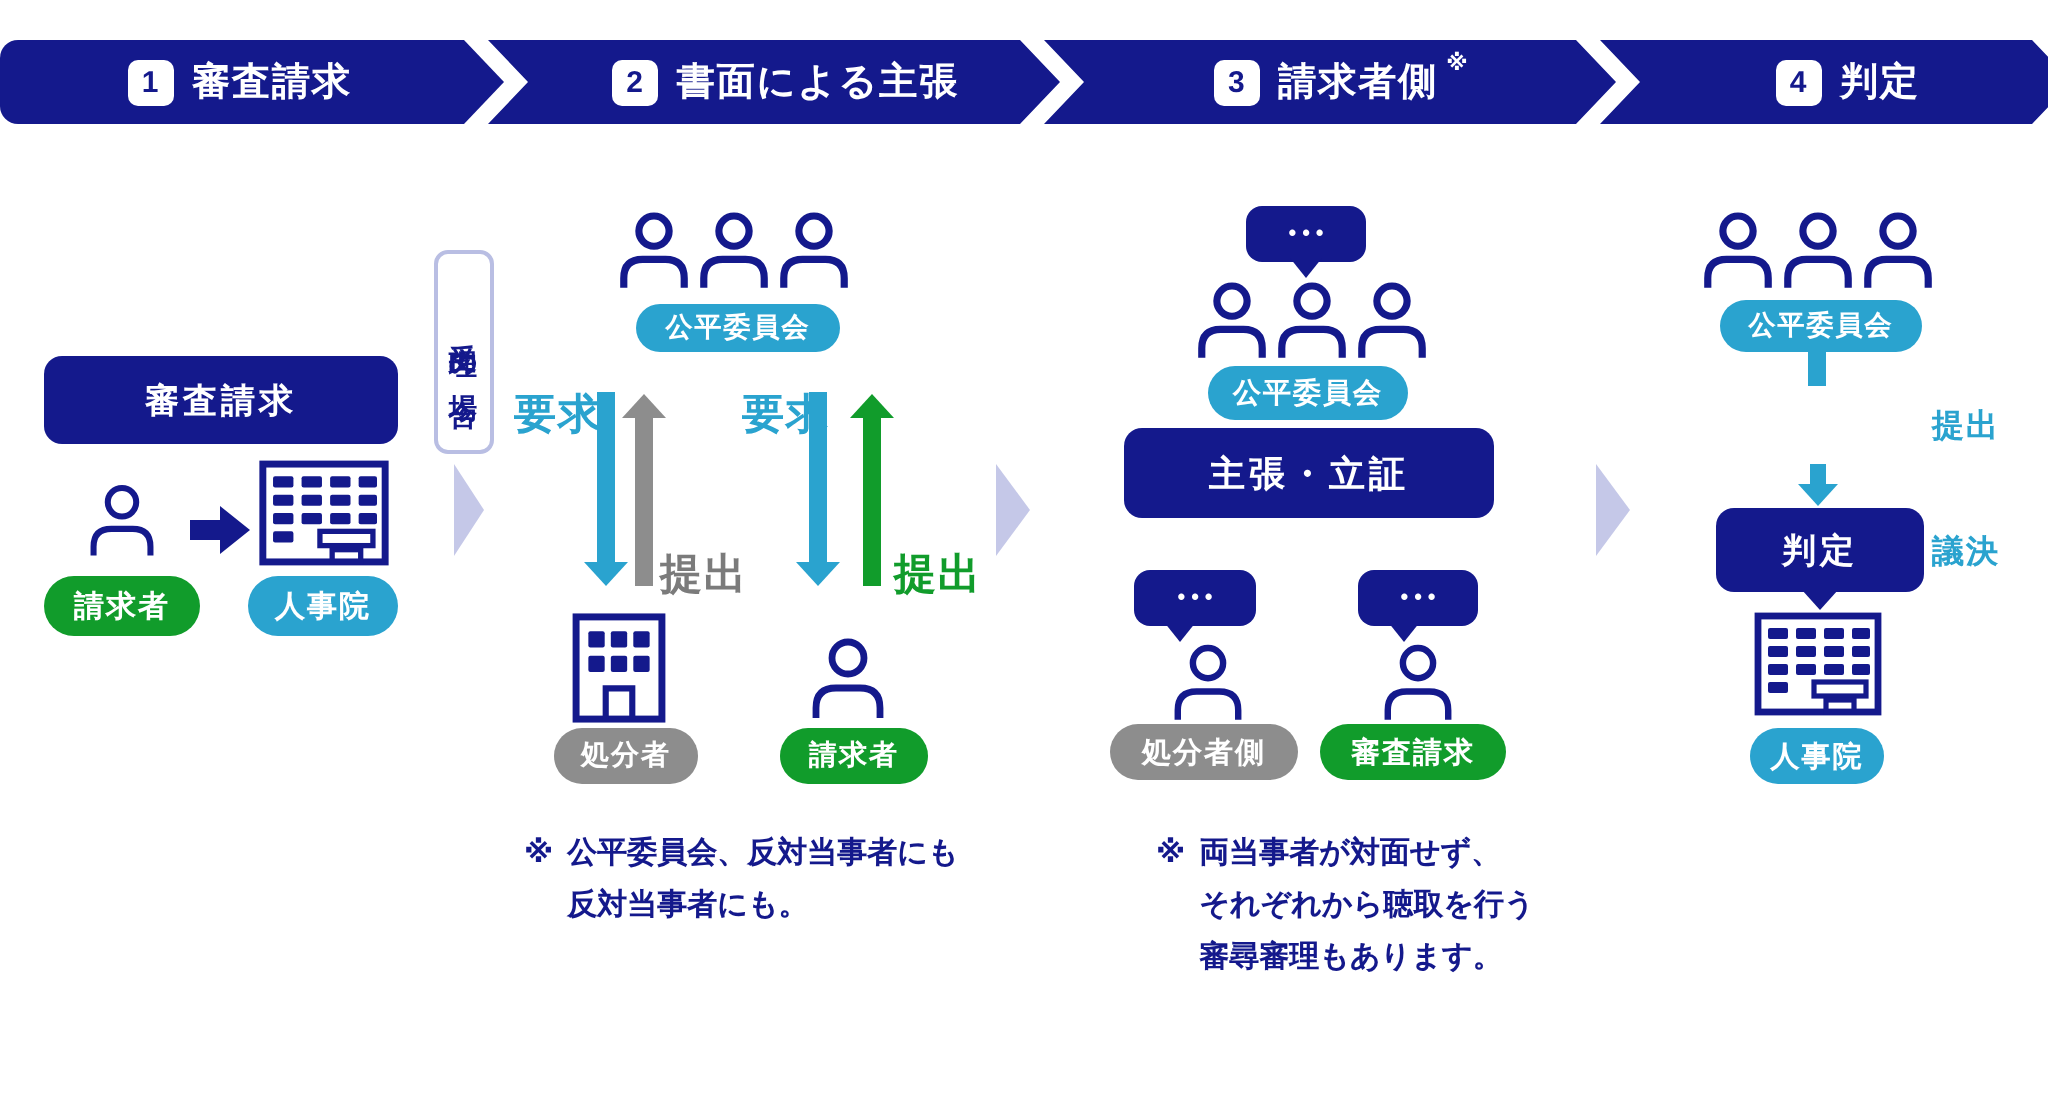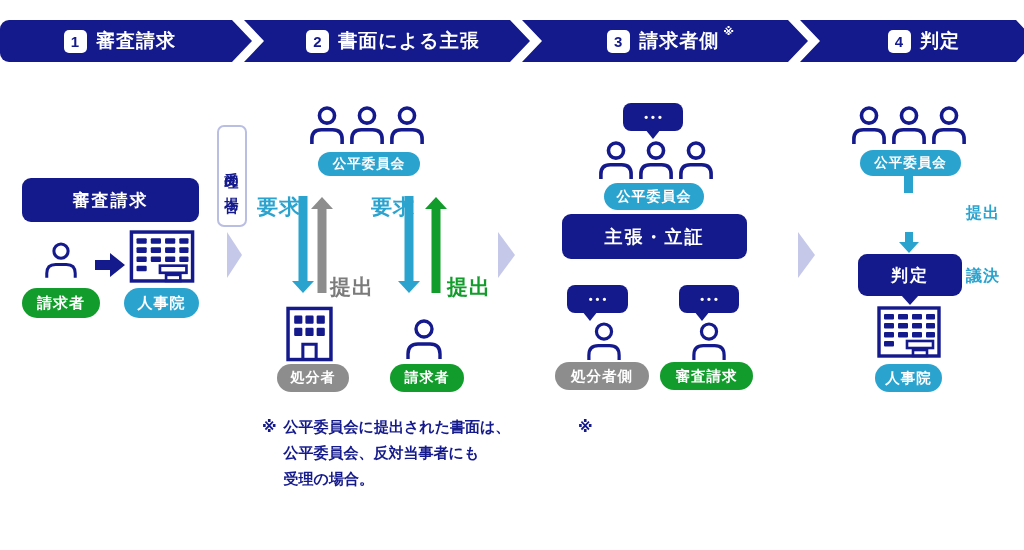--- a/index.html
+++ b/index.html
@@ -172,23 +172,22 @@
 
   <svg class="person" style="position:absolute;left:406px;top:318px;" width="36" height="42" viewBox="0 0 36 40">
     <circle cx="18" cy="10" r="8" fill="none" stroke="#14198c" stroke-width="3.4"></circle>
     <path d="M2 40 V35 Q2 25 12 25 H24 Q34 25 34 35 V40" fill="none" stroke="#14198c" stroke-width="3.4"></path>
   </svg>
   <div class="pill green" style="left:390px;top:364px;width:74px;height:28px;font-size:14px;">請求者</div>
 
   <div class="note" style="left:262px;top:414px;">
     <span>※</span>
     <div>
-      <div>公平委員会に提出された書面は、</div>
       <div>公平委員会、反対当事者にも</div>
-      <div>受理の場合。</div>
+      <div>反対当事者にも。</div>
     </div>
   </div>
 
   <div class="tri" style="left:498px;top:232px;width:17px;height:46px;"></div>
 
   <div class="bubble" style="left:623px;top:103px;width:60px;height:28px;">
     <span class="dots">•••</span>
   </div>
   <div class="crew" style="left:599px;top:141px;">
     <svg class="person" width="34" height="38" viewBox="0 0 36 40">
@@ -222,20 +221,25 @@
   <svg class="person" style="position:absolute;left:692px;top:321px;" width="34" height="40" viewBox="0 0 36 40">
     <circle cx="18" cy="10" r="8" fill="none" stroke="#14198c" stroke-width="3.4"></circle>
     <path d="M2 40 V35 Q2 25 12 25 H24 Q34 25 34 35 V40" fill="none" stroke="#14198c" stroke-width="3.4"></path>
   </svg>
 
   <div class="pill gray" style="left:555px;top:362px;width:94px;height:28px;font-size:14.5px;">処分者側</div>
   <div class="pill green" style="left:660px;top:362px;width:93px;height:28px;font-size:14.5px;">審査請求</div>
 
   <div class="note" style="left:578px;top:414px;">
     <span>※</span>
+    <div>
+      <div>両当事者が対面せず、</div>
+      <div>それぞれから聴取を行う</div>
+      <div>審尋審理もあります。</div>
+    </div>
   </div>
 
   <div class="tri" style="left:798px;top:232px;width:17px;height:46px;"></div>
 
   <div class="crew" style="left:852px;top:106px;">
     <svg class="person" width="34" height="38" viewBox="0 0 36 40">
       <circle cx="18" cy="10" r="8" fill="none" stroke="#14198c" stroke-width="3.8"></circle>
       <path d="M2 40 V35 Q2 25 12 25 H24 Q34 25 34 35 V40" fill="none" stroke="#14198c" stroke-width="3.8"></path>
     </svg>
     <svg class="person" width="34" height="38" viewBox="0 0 36 40">

